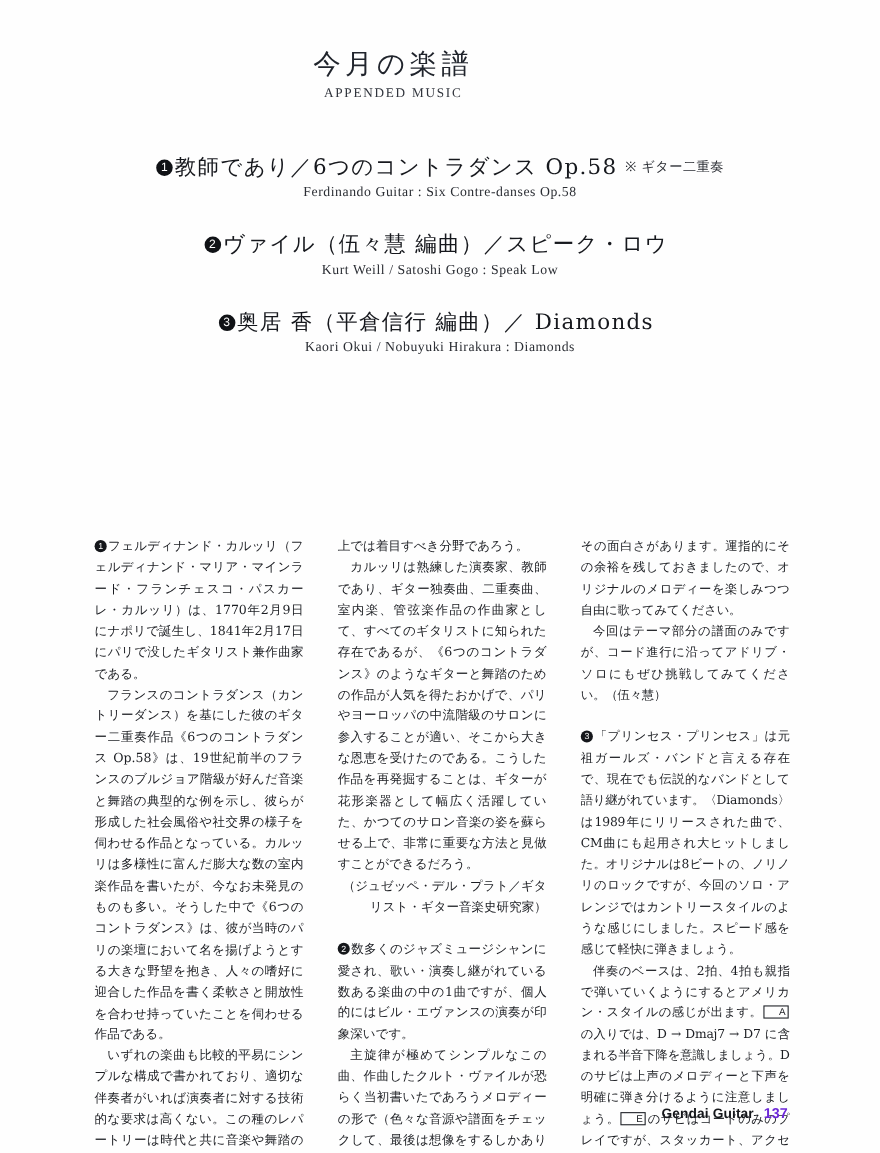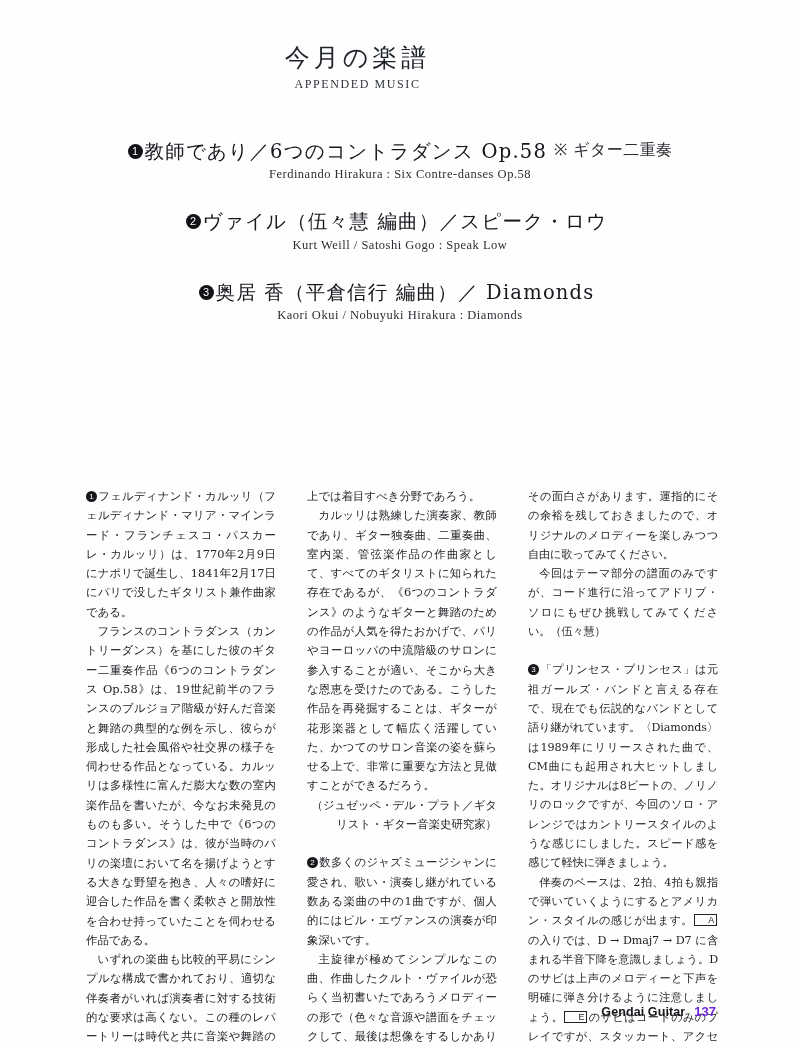--- a/index.html
+++ b/index.html
@@ -74,21 +74,21 @@
     color: #ffffff;
     font-family: "Liberation Sans", sans-serif;
     font-size: 11px;
     line-height: 15px;
     text-align: center;
     vertical-align: 3px;
     margin-right: 2px;
     letter-spacing: 0;
   }
   .track-note {
-    font-size: 16px;
+    font-size: 12px;
     letter-spacing: 0.4px;
     color: #2a2d33;
     margin-left: 7px;
     vertical-align: 3px;
   }
   .track-sub {
     margin-top: 3px;
     font-family: "Liberation Serif", serif;
     font-size: 12.5px;
     letter-spacing: 0.5px;
@@ -189,21 +189,21 @@
     <div class="masthead-jp">今月の楽譜</div>
     <div class="masthead-en">APPENDED MUSIC</div>
   </div>
 
   <div class="tracklist">
 
     <div class="track">
       <div class="track-main">
         <span class="track-num">1</span><span>教師であり／6つのコントラダンス Op.58</span><span class="track-note">※ ギター二重奏</span>
       </div>
-      <div class="track-sub">Ferdinando Hirakura : Six Contre-danses Op.58</div>
+      <div class="track-sub">Ferdinando Guitar : Six Contre-danses Op.58</div>
     </div>
 
     <div class="track">
       <div class="track-main">
         <span class="track-num">2</span><span>ヴァイル（伍々慧 編曲）／スピーク・ロウ</span><span class="track-note"></span>
       </div>
       <div class="track-sub">Kurt Weill / Satoshi Gogo : Speak Low</div>
     </div>
 
     <div class="track">

